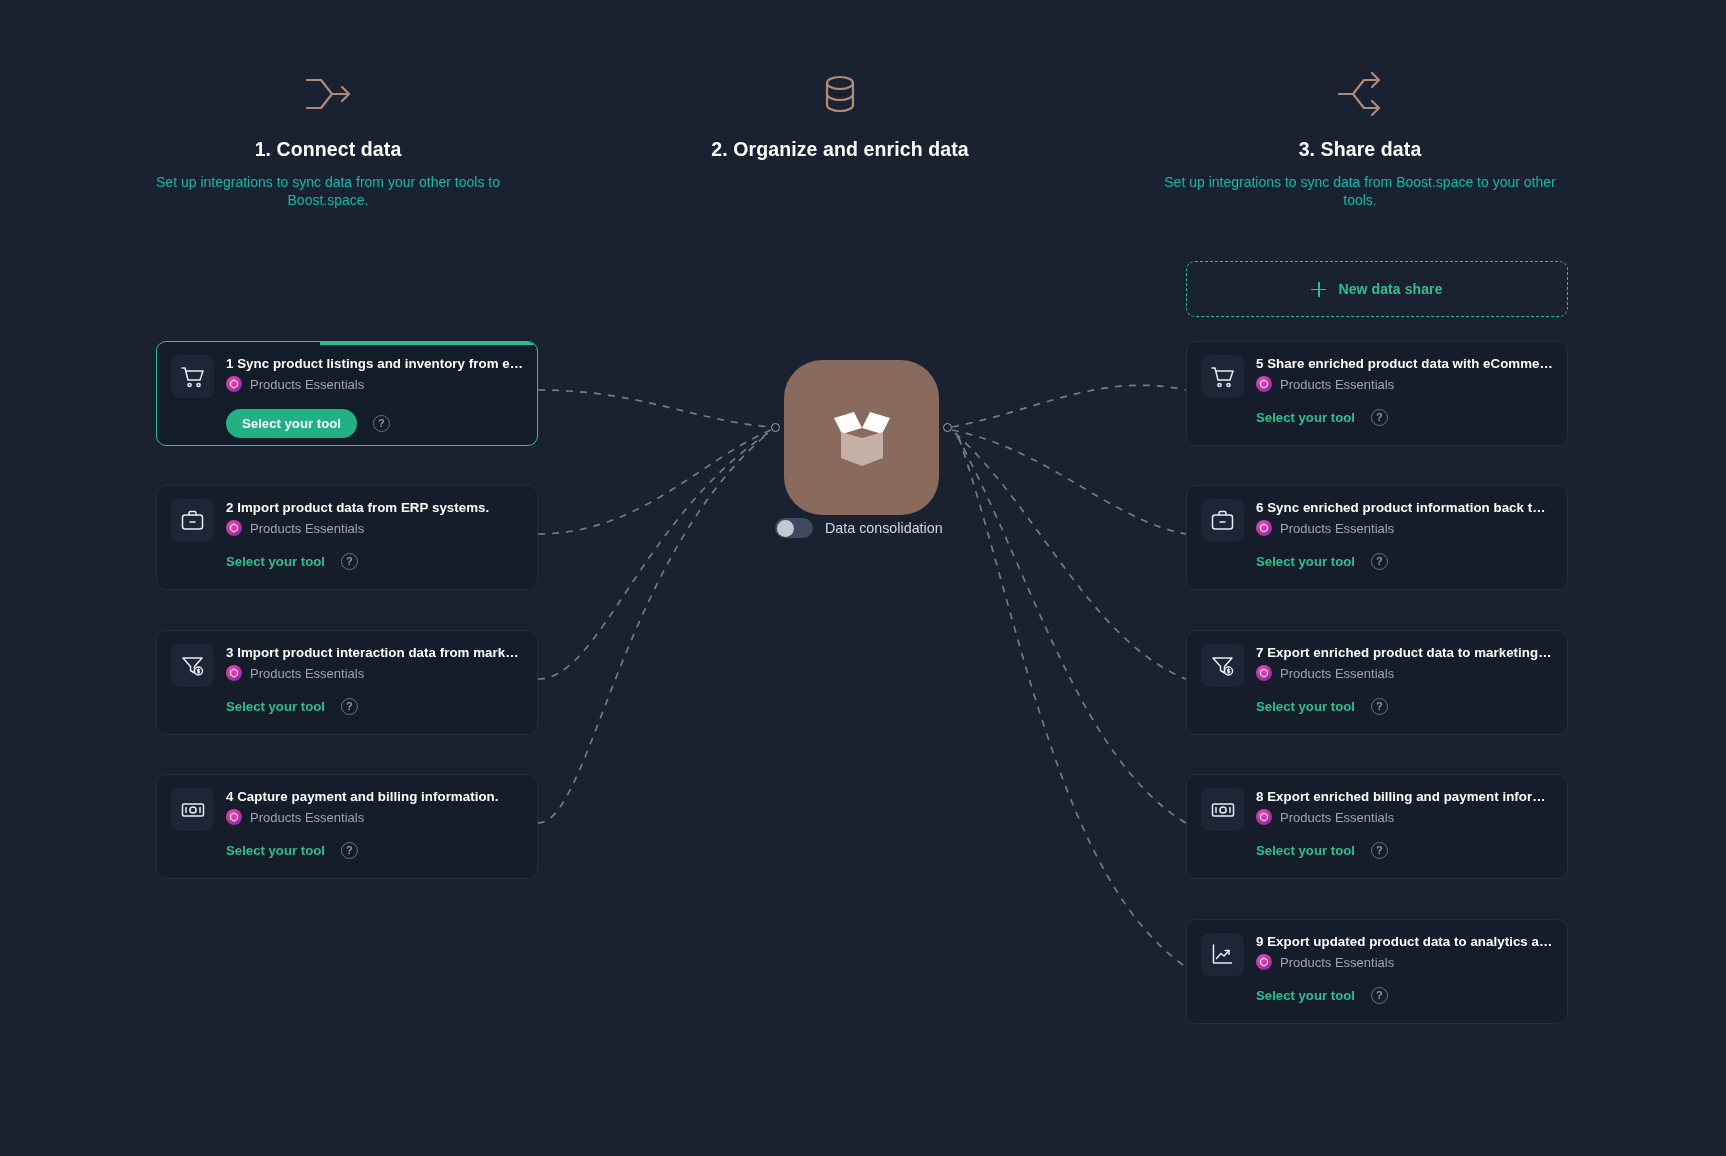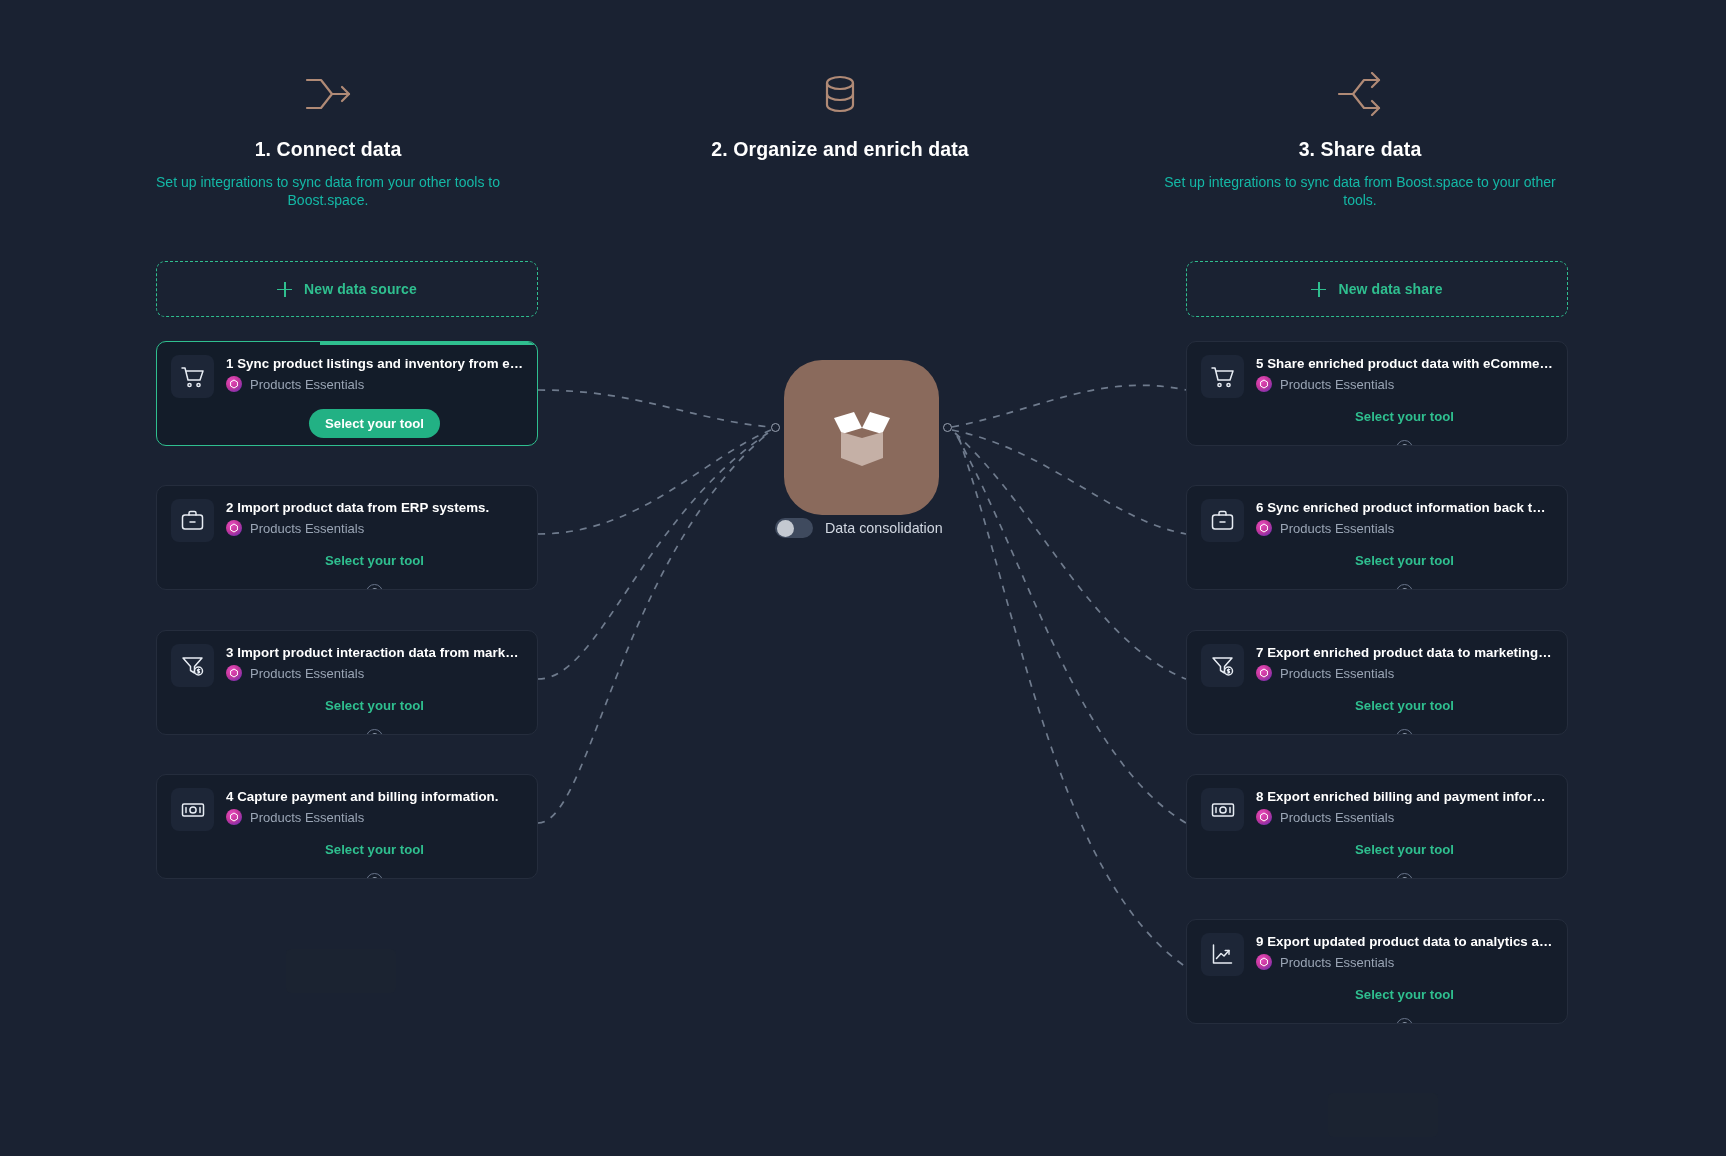--- a/index.html
+++ b/index.html
@@ -157,21 +157,20 @@
     display: flex;
     align-items: center;
     justify-content: center;
   }
   .card-actions {
     display: flex;
     align-items: center;
     gap: 16px;
     margin-top: 11px;
     padding-left: 55px;
-    flex-direction: column;
   }
   .tool-link {
     font-size: 13.2px;
     font-weight: 700;
     color: #2fbf8f;
     cursor: pointer;
   }
   .tool-pill {
     font-size: 13.2px;
     font-weight: 700;
@@ -304,24 +303,20 @@
         <path d="M6 22 H20 L31 8 H46"></path>
         <path d="M20 22 L31 36 H46"></path>
         <path d="M39 1 L46 8 L39 15"></path>
         <path d="M39 29 L46 36 L39 43"></path>
       </g>
     </svg>
     <h2>3. Share data</h2>
     <p>Set up integrations to sync data from Boost.space to your other tools.</p>
   </div>
 
-  <div class="add-btn" id="add-source">
-    <span class="plus"></span>
-    <span class="alabel">New data source</span>
-  </div>
 
   <div class="add-btn" id="add-share">
     <span class="plus"></span>
     <span class="alabel">New data share</span>
   </div>
 
   <div id="hub">
     <svg width="84" height="80" viewBox="0 0 84 80">
       <path d="M14 20 L34 14 L42 30 L22 36 Z" fill="#ffffff"></path>
       <path d="M70 20 L50 14 L42 30 L62 36 Z" fill="#ffffff"></path>

